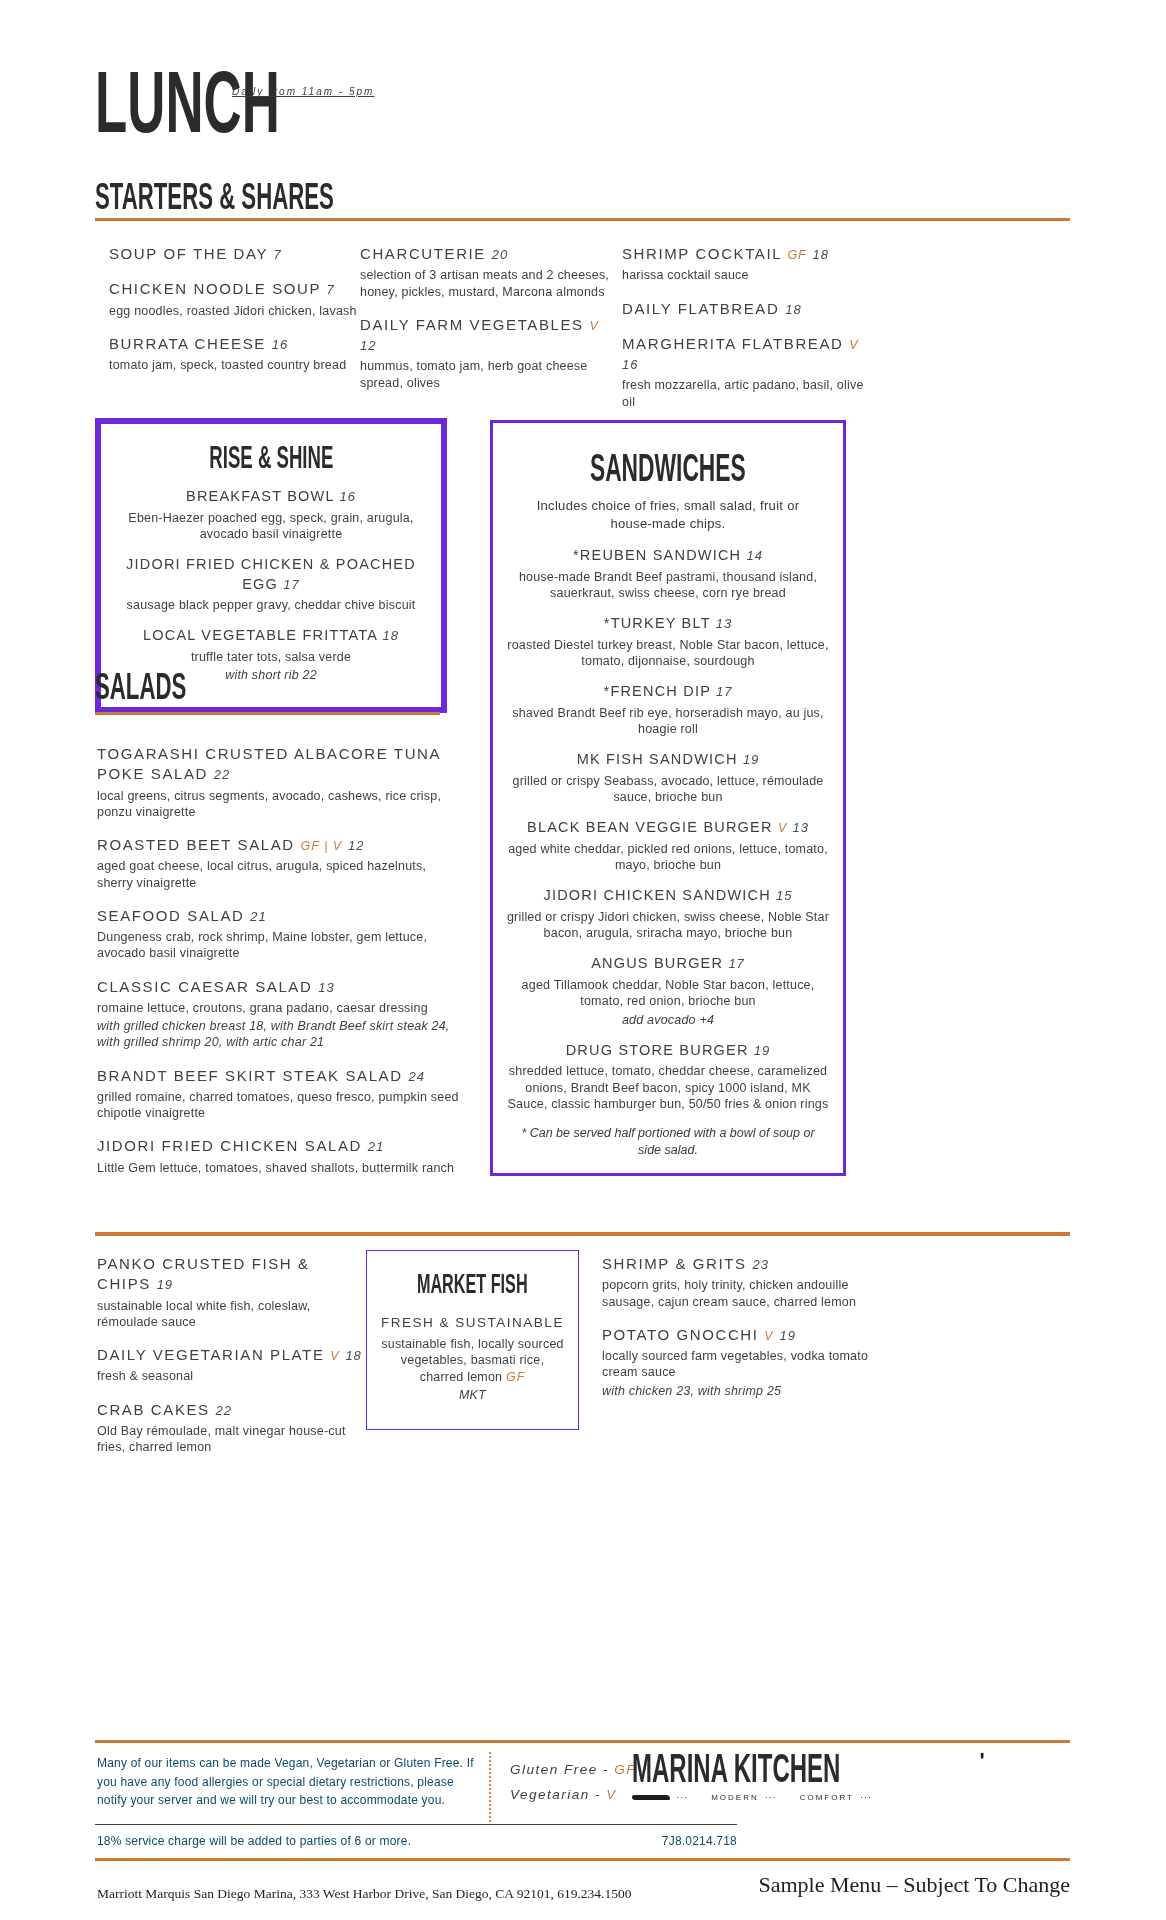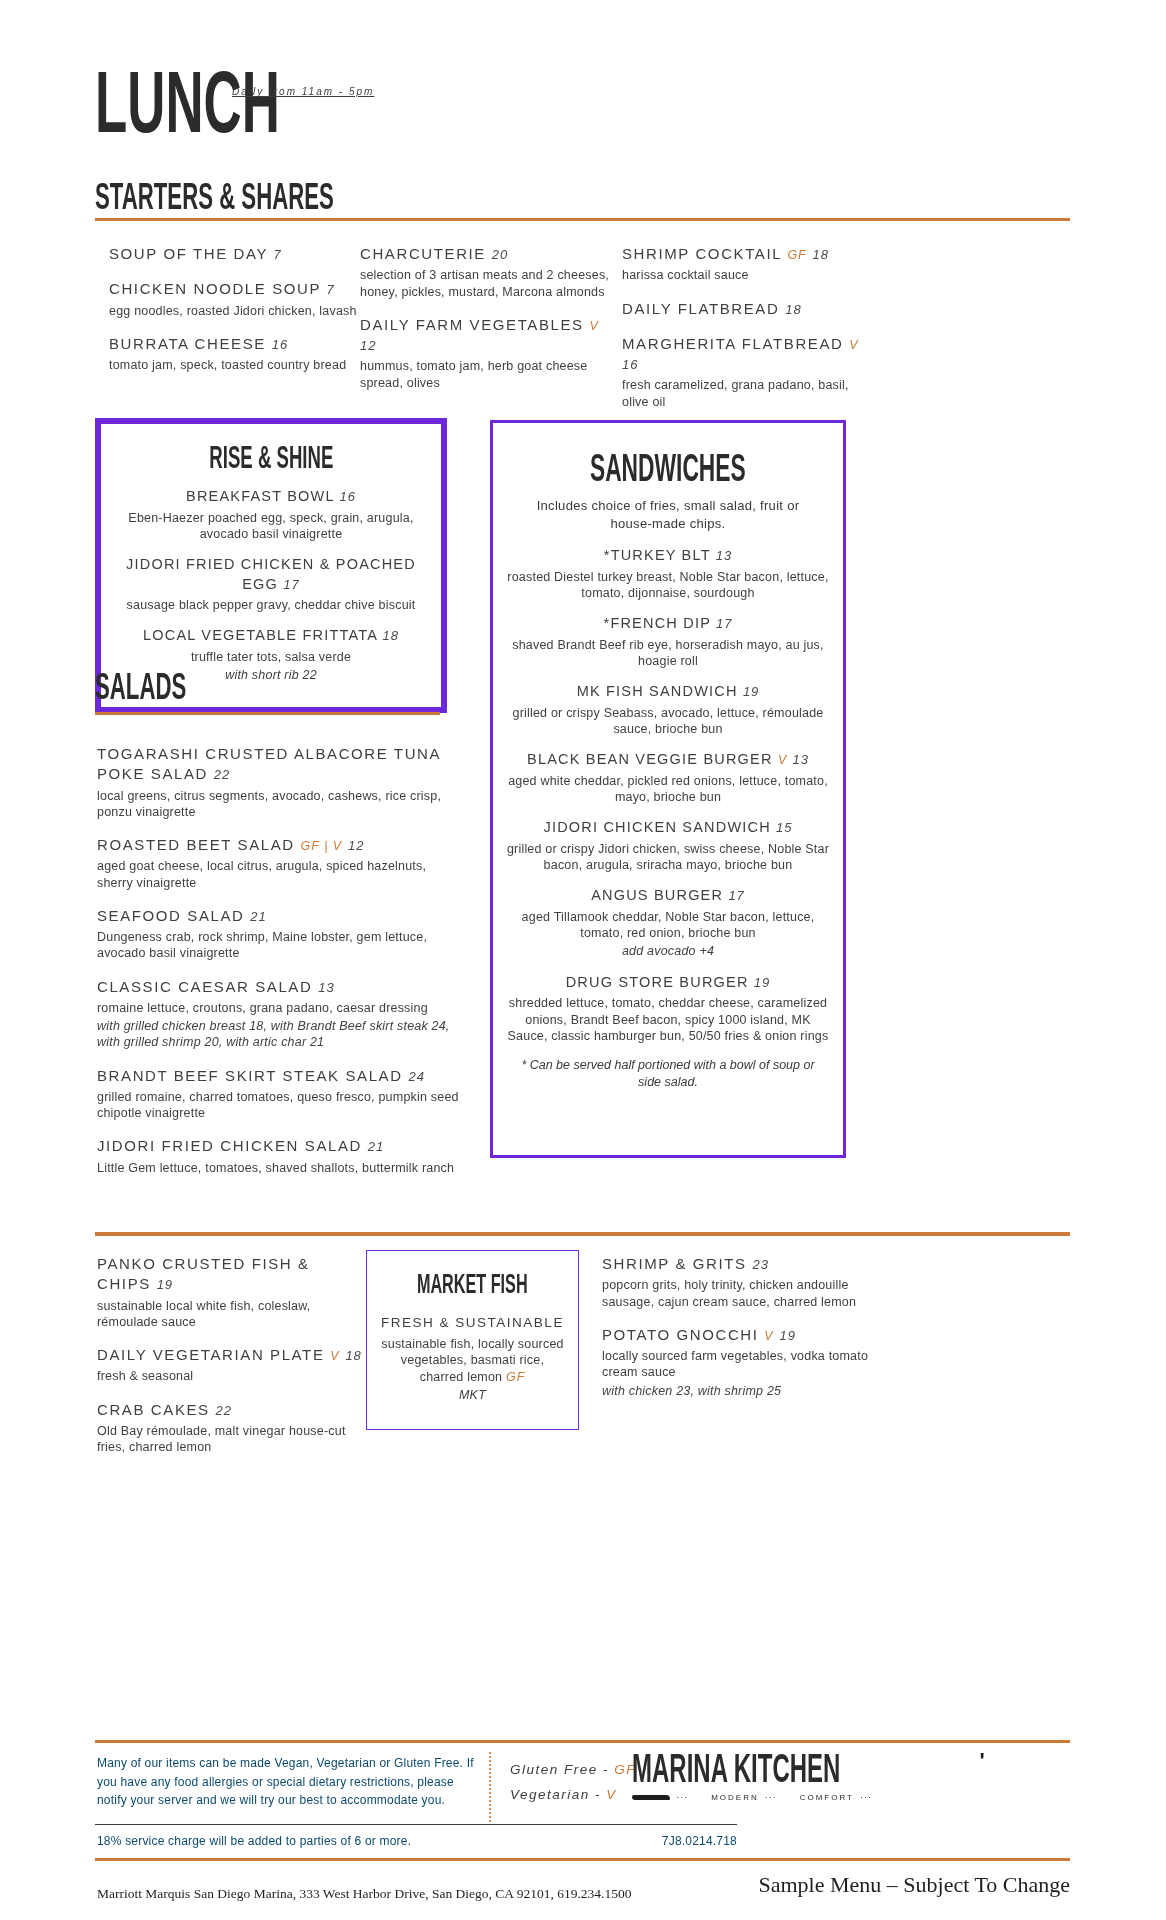--- a/index.html
+++ b/index.html
@@ -96,21 +96,21 @@
   <div class="abs" style="left:622px; top:244px; width:255px;">
     <div class="menu-item">
       <div class="iname"><span>SHRIMP COCKTAIL</span> <span class="badge">GF</span> <span class="price">18</span></div>
       <div class="desc">harissa cocktail sauce</div>
     </div>
     <div class="menu-item">
       <div class="iname"><span>DAILY FLATBREAD</span> <span class="price">18</span></div>
     </div>
     <div class="menu-item">
       <div class="iname"><span>MARGHERITA FLATBREAD</span> <span class="badge">V</span> <span class="price">16</span></div>
-      <div class="desc">fresh caramelized, grana padano, basil, olive oil</div>
+      <div class="desc">fresh mozzarella, artic padano, basil, olive oil</div>
     </div>
   </div>
 
   <div class="box" style="left:95px; top:418px; width:352px; min-height:238px; padding:18px 10px 10px 10px;">
     <div style="margin-bottom:14px;"><span class="cond center h-rise">RISE &amp; SHINE</span></div>
     <div class="menu-item">
       <div class="iname"><span>BREAKFAST BOWL</span> <span class="price">16</span></div>
       <div class="desc">Eben-Haezer poached egg, speck, grain, arugula, avocado basil vinaigrette</div>
     </div>
     <div class="menu-item">
@@ -121,20 +121,24 @@
       <div class="iname"><span>LOCAL VEGETABLE FRITTATA</span> <span class="price">18</span></div>
       <div class="desc">truffle tater tots, salsa verde</div>
       <div class="note">with short rib 22</div>
     </div>
   </div>
 
   <div class="box box-sand" style="left:490px; top:420px; width:356px; min-height:738px; padding:26px 12px 14px 12px;">
     <div><span class="cond center h-box">SANDWICHES</span></div>
     <div class="intro">Includes choice of fries, small salad, fruit or house-made chips.</div>
 
+    <div class="menu-item">
+      <div class="iname"><span>*REUBEN SANDWICH</span> <span class="price">14</span></div>
+      <div class="desc">house-made Brandt Beef pastrami, thousand island, sauerkraut, swiss cheese, corn rye bread</div>
+    </div>
     <div class="menu-item">
       <div class="iname"><span>*TURKEY BLT</span> <span class="price">13</span></div>
       <div class="desc">roasted Diestel turkey breast, Noble Star bacon, lettuce, tomato, dijonnaise, sourdough</div>
     </div>
     <div class="menu-item">
       <div class="iname"><span>*FRENCH DIP</span> <span class="price">17</span></div>
       <div class="desc">shaved Brandt Beef rib eye, horseradish mayo, au jus, hoagie roll</div>
     </div>
     <div class="menu-item">
       <div class="iname"><span>MK FISH SANDWICH</span> <span class="price">19</span></div>

